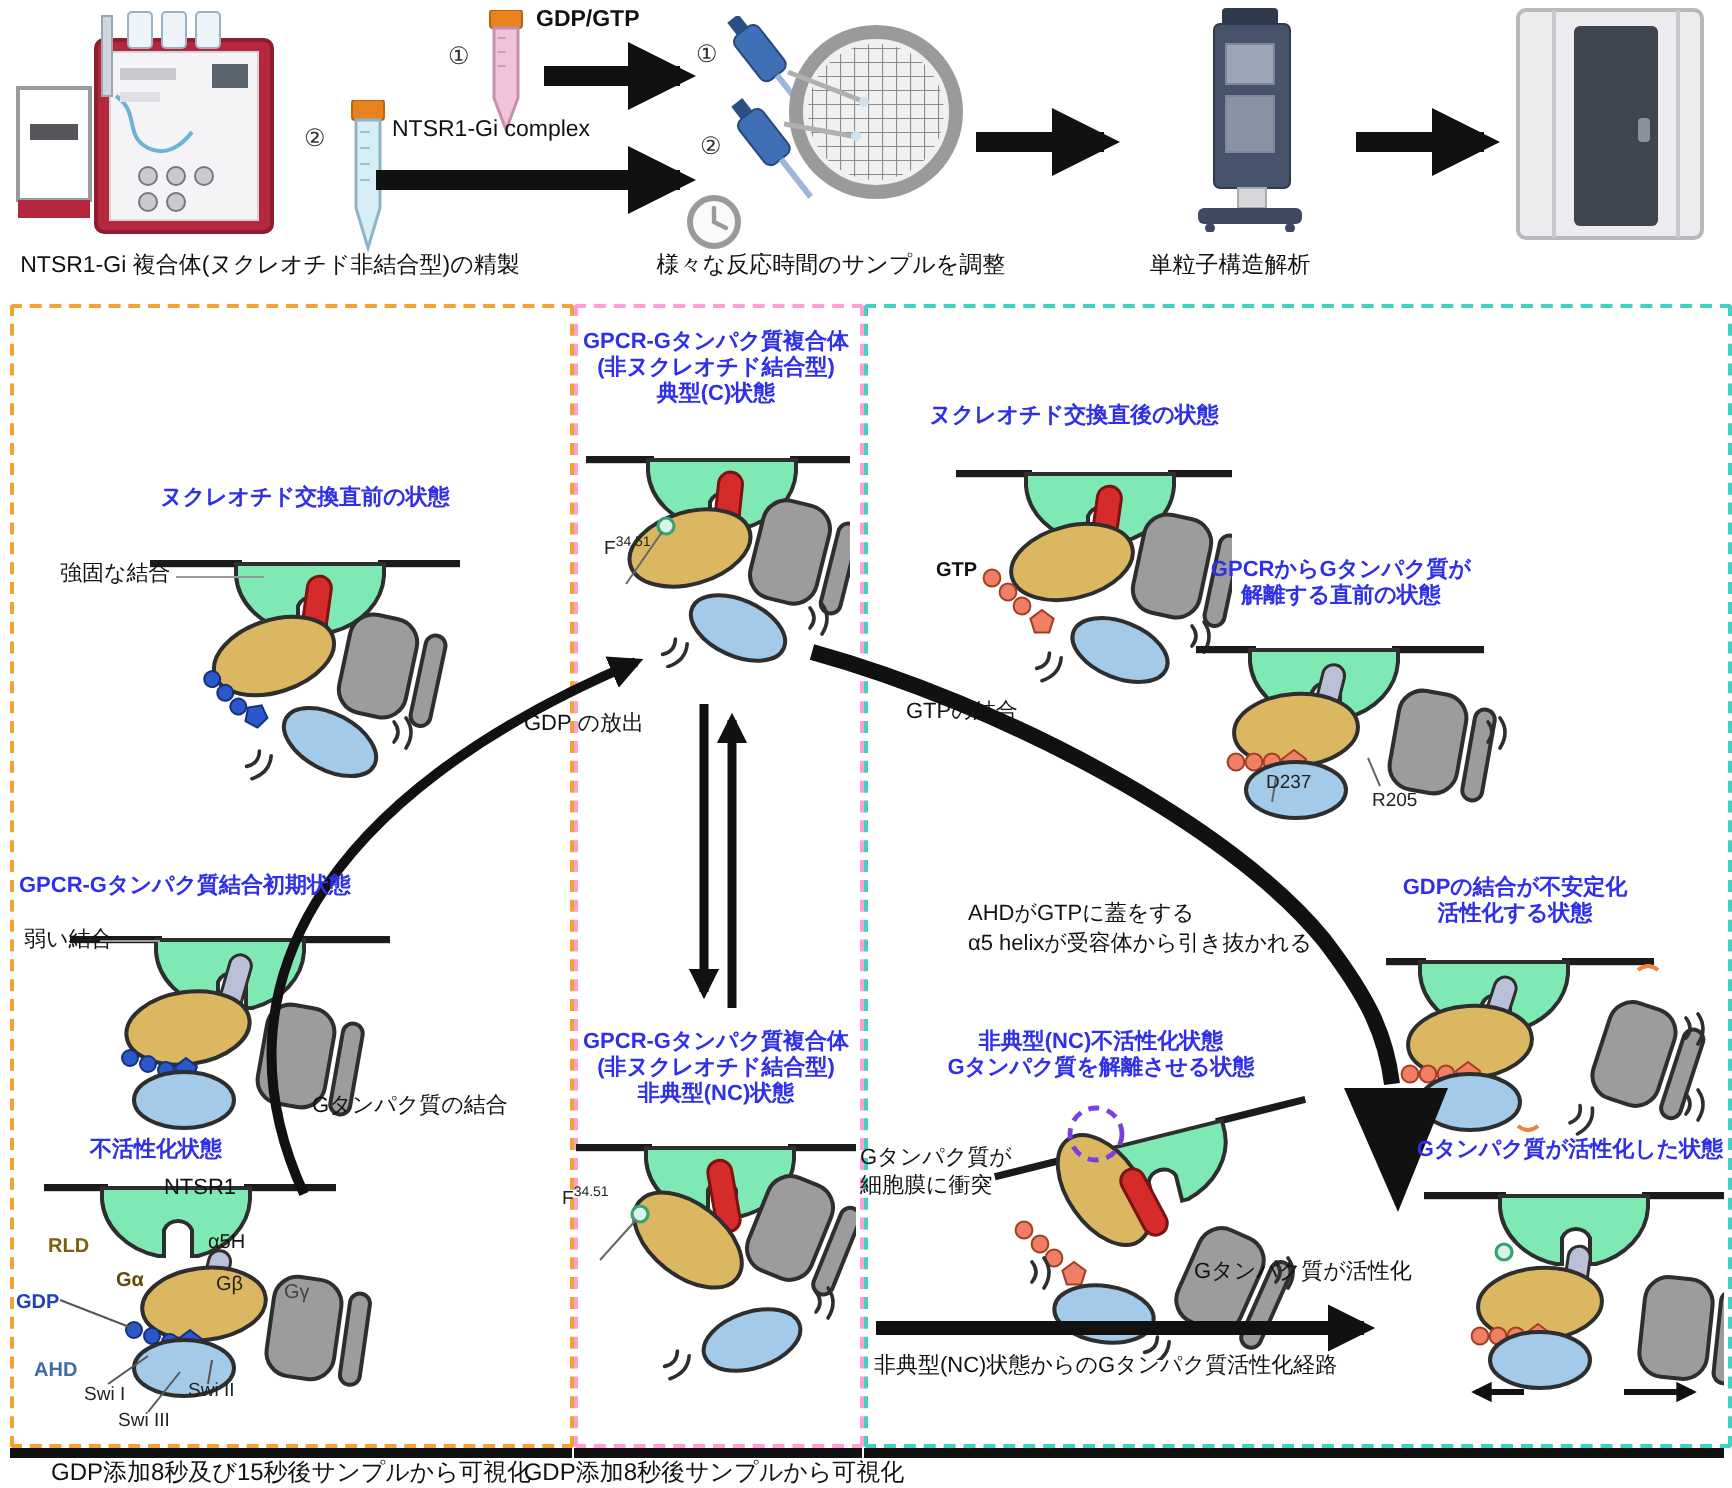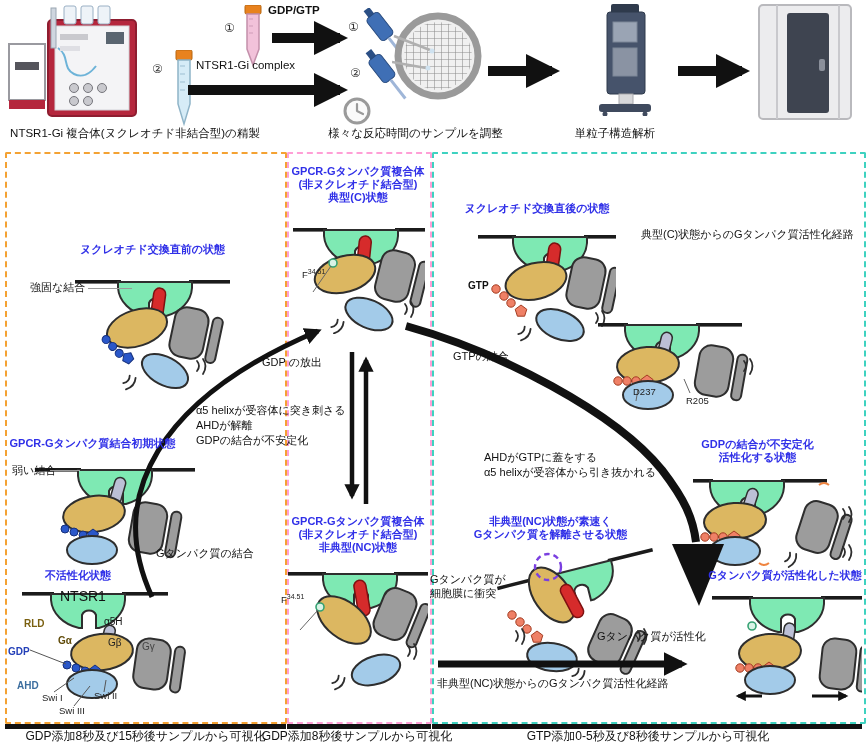--- a/index.html
+++ b/index.html
@@ -355,28 +355,23 @@
   <span class="abs t-blk" style="left:30px;top:280px">強固な結合</span>
   <div class="conn" style="left:88px;top:288px;width:44px"></div>
 
   <div class="abs ctr t-blue" style="left:5px;top:437px;width:175px">GPCR-Gタンパク質結合初期状態</div>
   <span class="abs t-blk" style="left:12px;top:463px">弱い結合</span>
   <div class="conn" style="left:50px;top:470px;width:30px"></div>
 
   <span class="abs t-blk" style="left:156px;top:546px">Gタンパク質の結合</span>
   <div class="abs ctr t-blue" style="left:28px;top:569px;width:100px">不活性化状態</div>
 
-  <div class="abs t-blk" style="left:196px;top:403px">
-    <div>α5 helixが受容体に突き刺さる</div>
-    <div>AHDが解離</div>
-    <div>GDPの結合が不安定化</div>
-  </div>
   <span class="abs t-blk" style="left:262px;top:355px">GDP の放出</span>
 
-  <div class="abs ctr" style="left:60px;top:588px;width:40px;font-size:14px;color:#111">NTSR1</div>
+  <div class="abs ctr" style="left:80px;top:588px;width:40px;font-size:11px;color:#111">NTSR1</div>
   <span class="abs t-part" style="left:24px;top:618px;color:#7a6010">RLD</span>
   <span class="abs t-part" style="left:104px;top:616px;color:#111;font-weight:normal">α5H</span>
   <span class="abs t-part" style="left:58px;top:635px;color:#5f4a08">Gα</span>
   <span class="abs t-part" style="left:108px;top:637px;color:#222;font-weight:normal">Gβ</span>
   <span class="abs t-part" style="left:142px;top:641px;color:#444;font-weight:normal">Gγ</span>
   <span class="abs t-part" style="left:8px;top:646px;color:#2440b8">GDP</span>
   <span class="abs t-part" style="left:17px;top:680px;color:#3c6e9f">AHD</span>
   <span class="abs t-res" style="left:42px;top:693px">Swi I</span>
   <span class="abs t-res" style="left:94px;top:691px">Swi II</span>
   <span class="abs t-res" style="left:59px;top:706px">Swi III</span>
@@ -389,54 +384,56 @@
   <span class="abs t-res" style="left:302px;top:267px"><span>F</span><sup>34.51</sup></span>
 
 
   <div class="abs ctr t-blue" style="left:290px;top:515px;width:136px">
     <div>GPCR-Gタンパク質複合体</div>
     <div>(非ヌクレオチド結合型)</div>
     <div>非典型(NC)状態</div>
   </div>
   <span class="abs t-res" style="left:281px;top:592px"><span>F</span><sup>34.51</sup></span>
 
-  <span class="abs t-blk" style="left:641px;top:227px">典型(C)状態からのGタンパク質活性化経路</span>
 
   <div class="abs ctr t-blue" style="left:462px;top:202px;width:150px">ヌクレオチド交換直後の状態</div>
   <span class="abs t-part" style="left:468px;top:280px;color:#111">GTP</span>
   <span class="abs t-blk" style="left:453px;top:349px">GTPの結合</span>
 
+  <div class="abs ctr t-blue" style="left:598px;top:279px;width:145px">
+    <div>GPCRからGタンパク質が</div>
+    <div>解離する直前の状態</div>
+  </div>
   <span class="abs t-res" style="left:633px;top:387px">D237</span>
   <span class="abs t-res" style="left:686px;top:396px">R205</span>
 
   <div class="abs t-blk" style="left:484px;top:450px">
     <div>AHDがGTPに蓋をする</div>
     <div>α5 helixが受容体から引き抜かれる</div>
   </div>
 
   <div class="abs ctr t-blue" style="left:690px;top:438px;width:135px">
     <div>GDPの結合が不安定化</div>
     <div>活性化する状態</div>
   </div>
 
   <div class="abs ctr t-blue" style="left:468px;top:515px;width:165px">
-    <div>非典型(NC)状態が素速く</div>
+    <div>非典型(NC)不活性化状態</div>
     <div>Gタンパク質を解離させる状態</div>
   </div>
 
   <div class="abs t-blk" style="left:430px;top:572px;line-height:14px">
     <div>Gタンパク質が</div>
     <div>細胞膜に衝突</div>
   </div>
 
   <span class="abs t-blk" style="left:597px;top:629px">Gタンパク質が活性化</span>
   <span class="abs t-blk" style="left:437px;top:676px">非典型(NC)状態からのGタンパク質活性化経路</span>
   <div class="abs ctr t-blue" style="left:705px;top:569px;width:160px">Gタンパク質が活性化した状態</div>
 
   <div class="bar" style="left:5px;top:724px;width:281px"></div>
   <div class="bar" style="left:287px;top:724px;width:144px"></div>
   <div class="bar" style="left:432px;top:724px;width:430px"></div>
 
   <div class="abs ctr t-capb" style="left:5px;top:730px;width:281px">GDP添加8秒及び15秒後サンプルから可視化</div>
   <div class="abs ctr t-capb" style="left:252px;top:730px;width:210px">GDP添加8秒後サンプルから可視化</div>
-  <div class="abs ctr t-capb" style="left:517px;top:730px;width:262px">GTP添加0-5秒及び8秒後サンプルから可視化</div>
 
 </div>
 
 </body></html>

